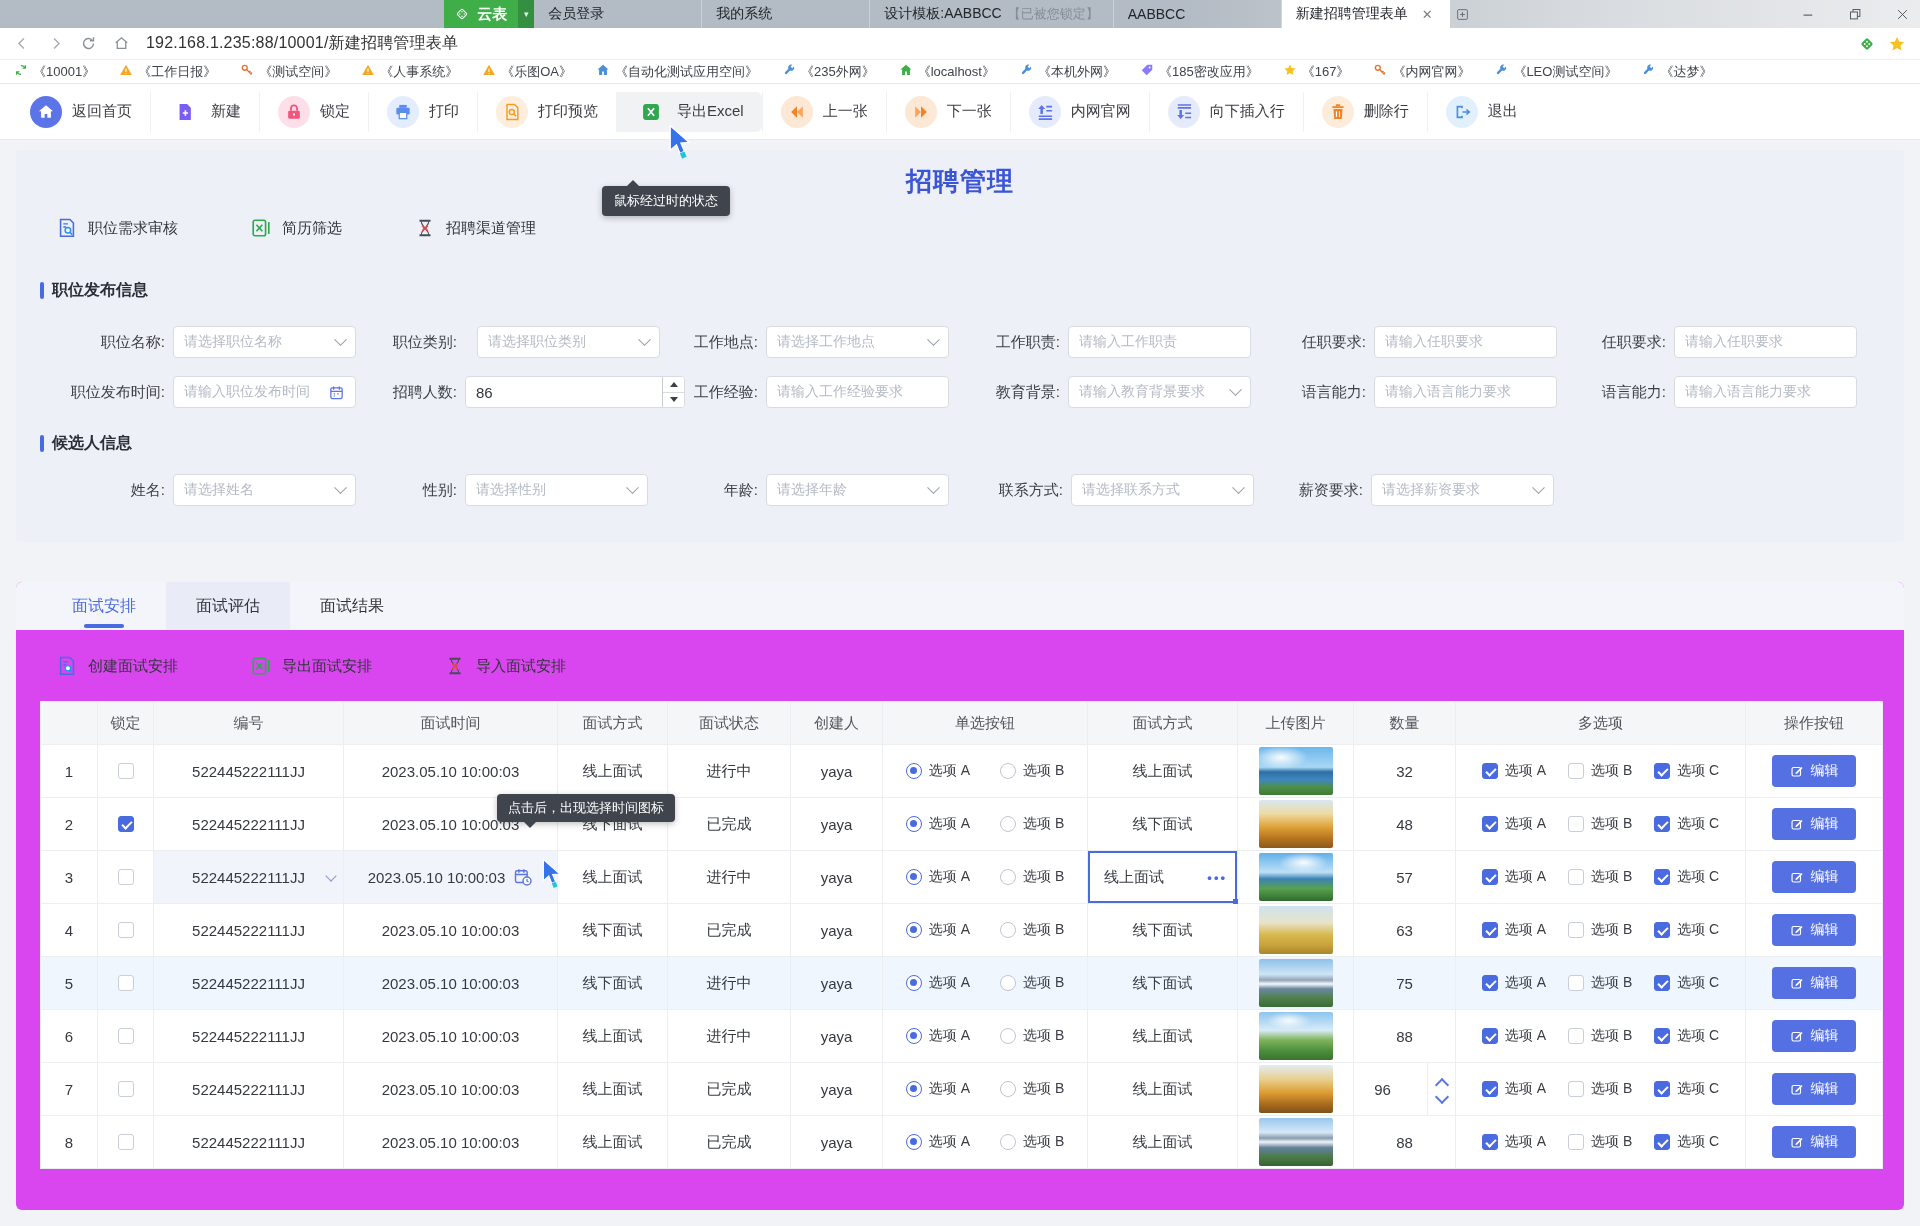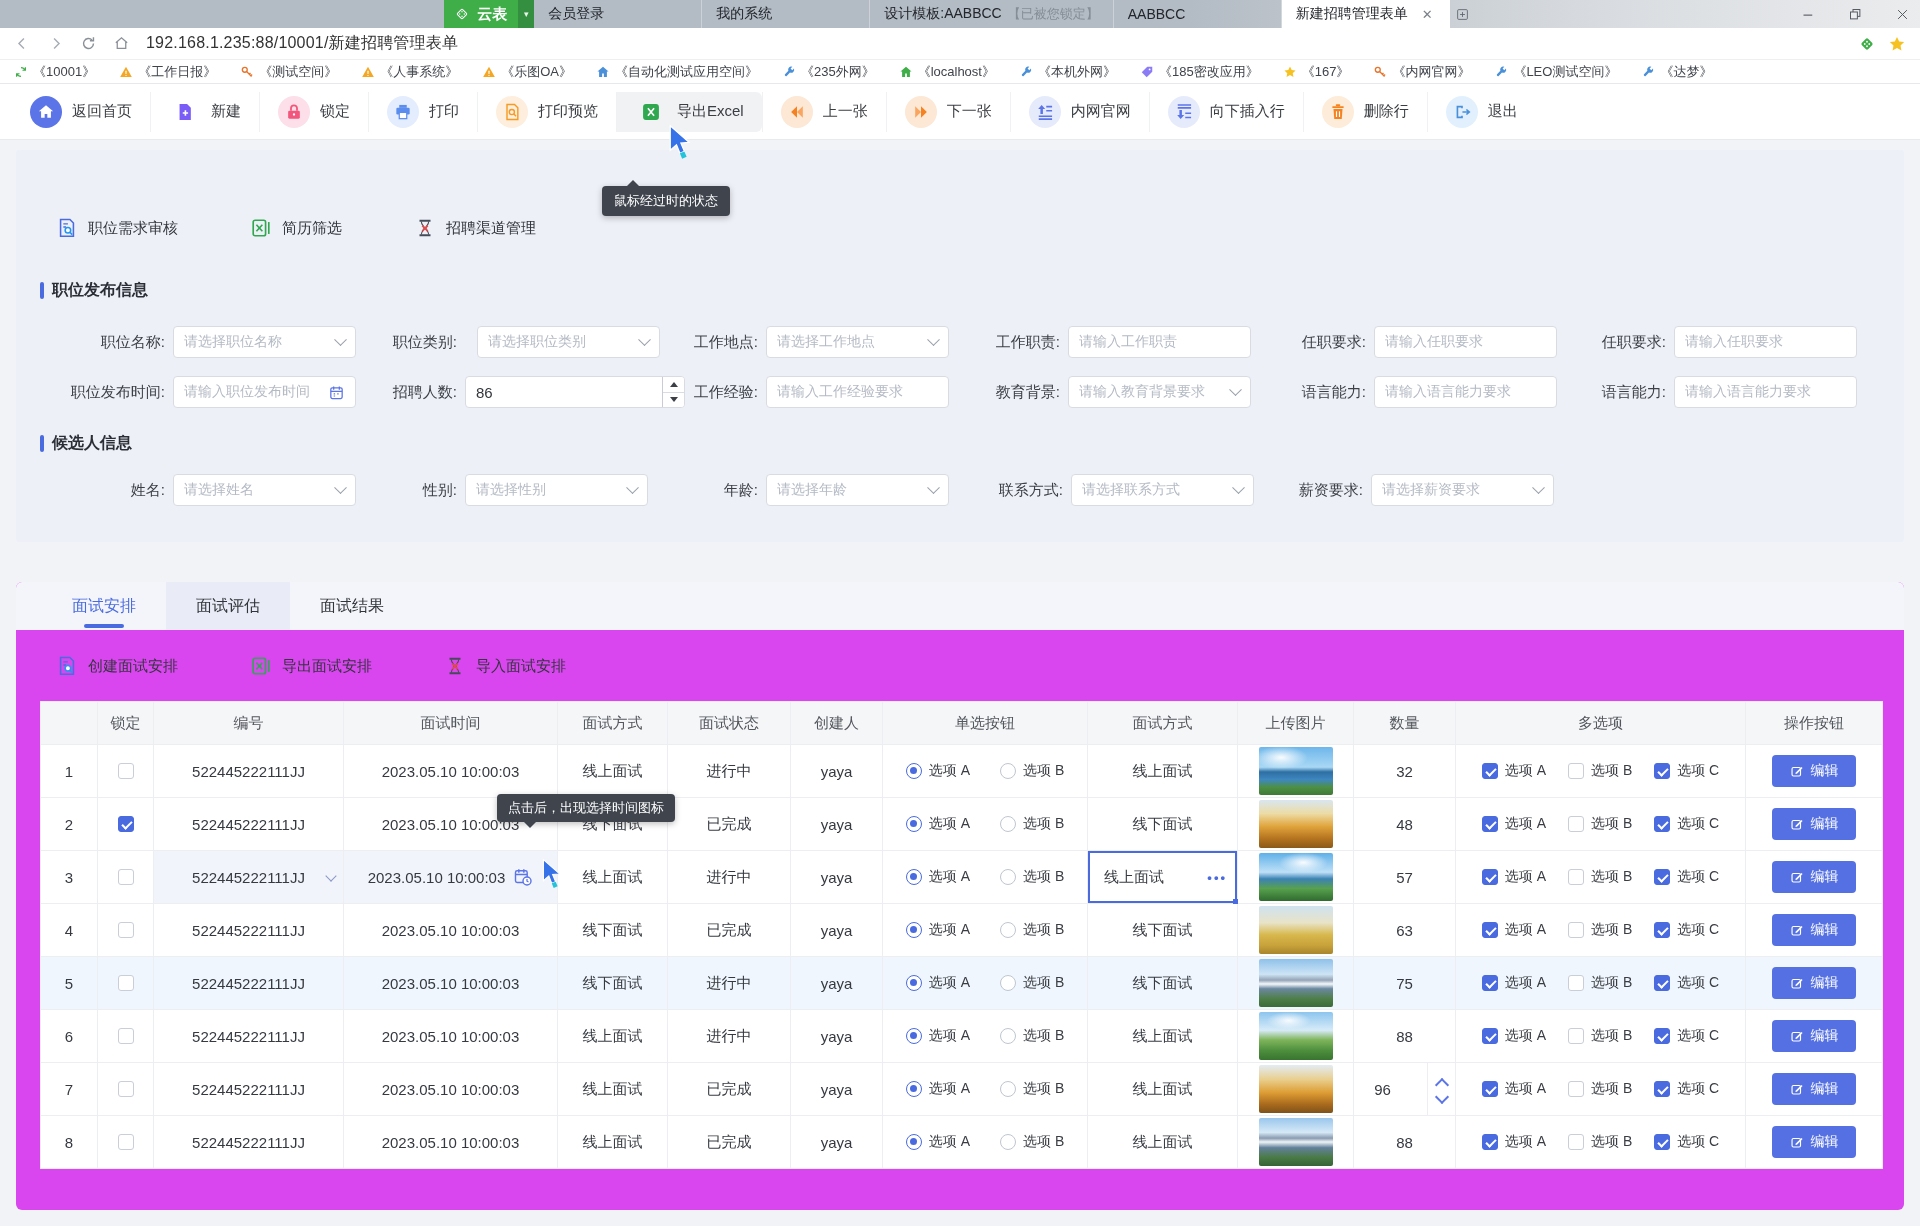--- a/index.html
+++ b/index.html
@@ -25,21 +25,21 @@
 
   
   .urlbar { position:absolute; top:28px; left:0; width:1920px; height:32px; background:#fff; display:flex; align-items:center; gap:16px; padding:0 14px; border-bottom:1px solid #efefef; z-index:49; }
   .urlbar .icon { width:17px; height:17px; }
   .url-text { font-size:16px; color:#333; letter-spacing:.2px; }
   .url-right { position:absolute; right:14px; display:flex; gap:12px; align-items:center; }
   .url-right .icon { width:18px; height:18px; }
 
   
   .bookmarks { position:absolute; top:60px; left:0; width:1920px; height:24px; background:#fff; display:flex; align-items:center; gap:24px; padding:0 14px; font-size:13px; color:#3f434a; border-bottom:1px solid #e6e8eb; z-index:48; }
-  .bm { display:flex; align-items:center; gap:5px; white-space:nowrap; }
+  .bm { display:flex; gap:5px; white-space:nowrap; }
   .bm .icon { width:14px; height:14px; }
 
   
   .toolbar { position:absolute; top:84px; left:0; width:1920px; height:56px; background:#fff; border-bottom:1px solid #e8eaed; display:flex; align-items:center; padding:0 12px; z-index:40; }
   .tbtn { display:flex; align-items:center; gap:10px; padding:0 18px; height:40px; font-size:15px; color:#3a3d42; border-radius:6px; position:relative; }
   .tbtn + .tbtn { border-left:1px solid #f0f1f3; border-radius:0 6px 6px 0; }
   .tbtn.hovered { background:#f1f2f4; }
   .iw { width:32px; height:32px; border-radius:50%; display:flex; align-items:center; justify-content:center; }
   .iw .icon { width:20px; height:20px; }
   .iw-home-icon { background:#5b74e8; } .iw-home-icon svg path{fill:#fff;}
@@ -488,20 +488,21 @@
               <path d="M13 4.5H5.5v15H13v-3h-2v1H7.5v-11H11v1h2z" fill="#4a90d9"></path>
               <path d="M12.5 12h8M17.3 9l3.4 3-3.4 3" stroke="#4a90d9" stroke-width="2" fill="none"></path>
             </svg>
           </span>
         </span>
         <span>退出</span>
       </div>
     </div>
 
   <div class="panel-upper">
+    <div class="page-title">招聘管理</div>
     <div class="quick-actions" id="quickActions">
         <div class="qa">
           <span class="icon" style="width:22px;height:22px;">
             <svg viewBox="0 0 24 24">
               <path d="M5 2.8h10.2l3.8 3.8V21H5z" fill="none" stroke="#4a6bdf" stroke-width="1.7"></path>
               <path d="M8 7.5h5M8 11h3" stroke="#4a6bdf" stroke-width="1.6"></path>
               <circle cx="13" cy="14.5" r="3" fill="#fff" stroke="#2196f3" stroke-width="1.7"></circle>
               <path d="M15.2 16.7l2.5 2.5" stroke="#2196f3" stroke-width="1.7"></path>
             </svg>
           </span>

